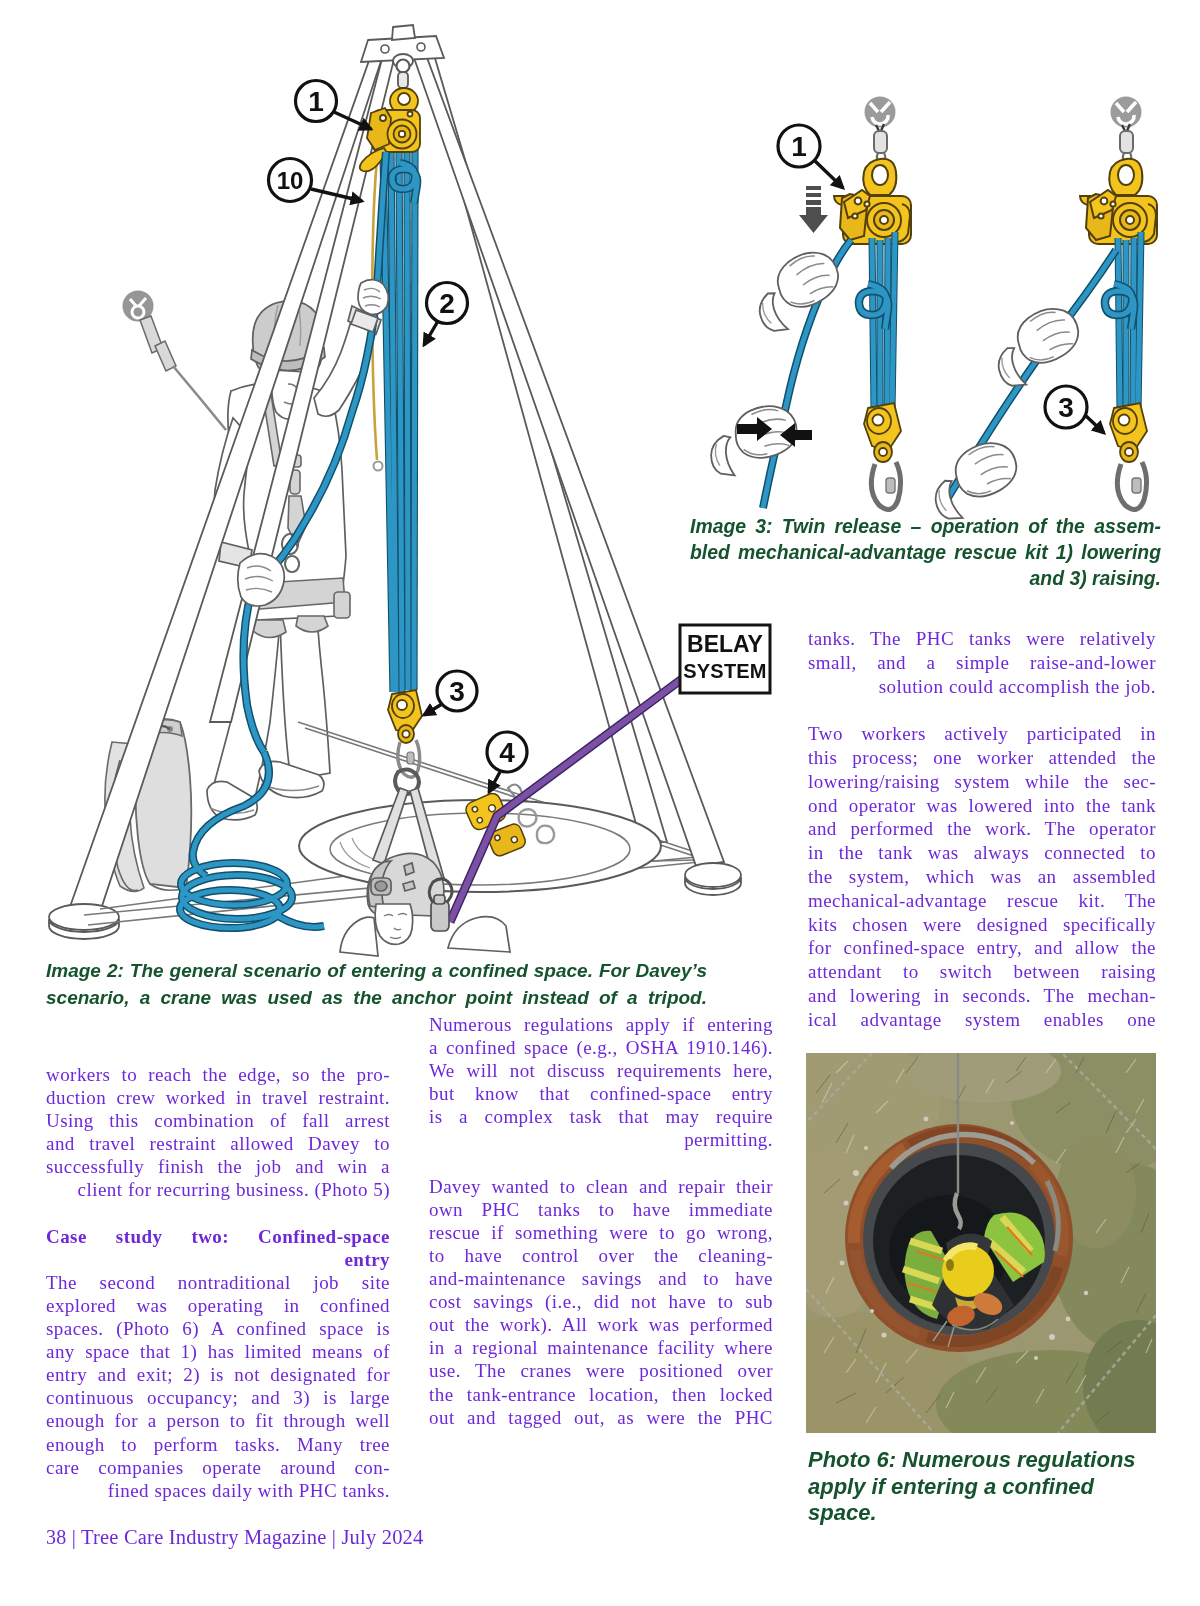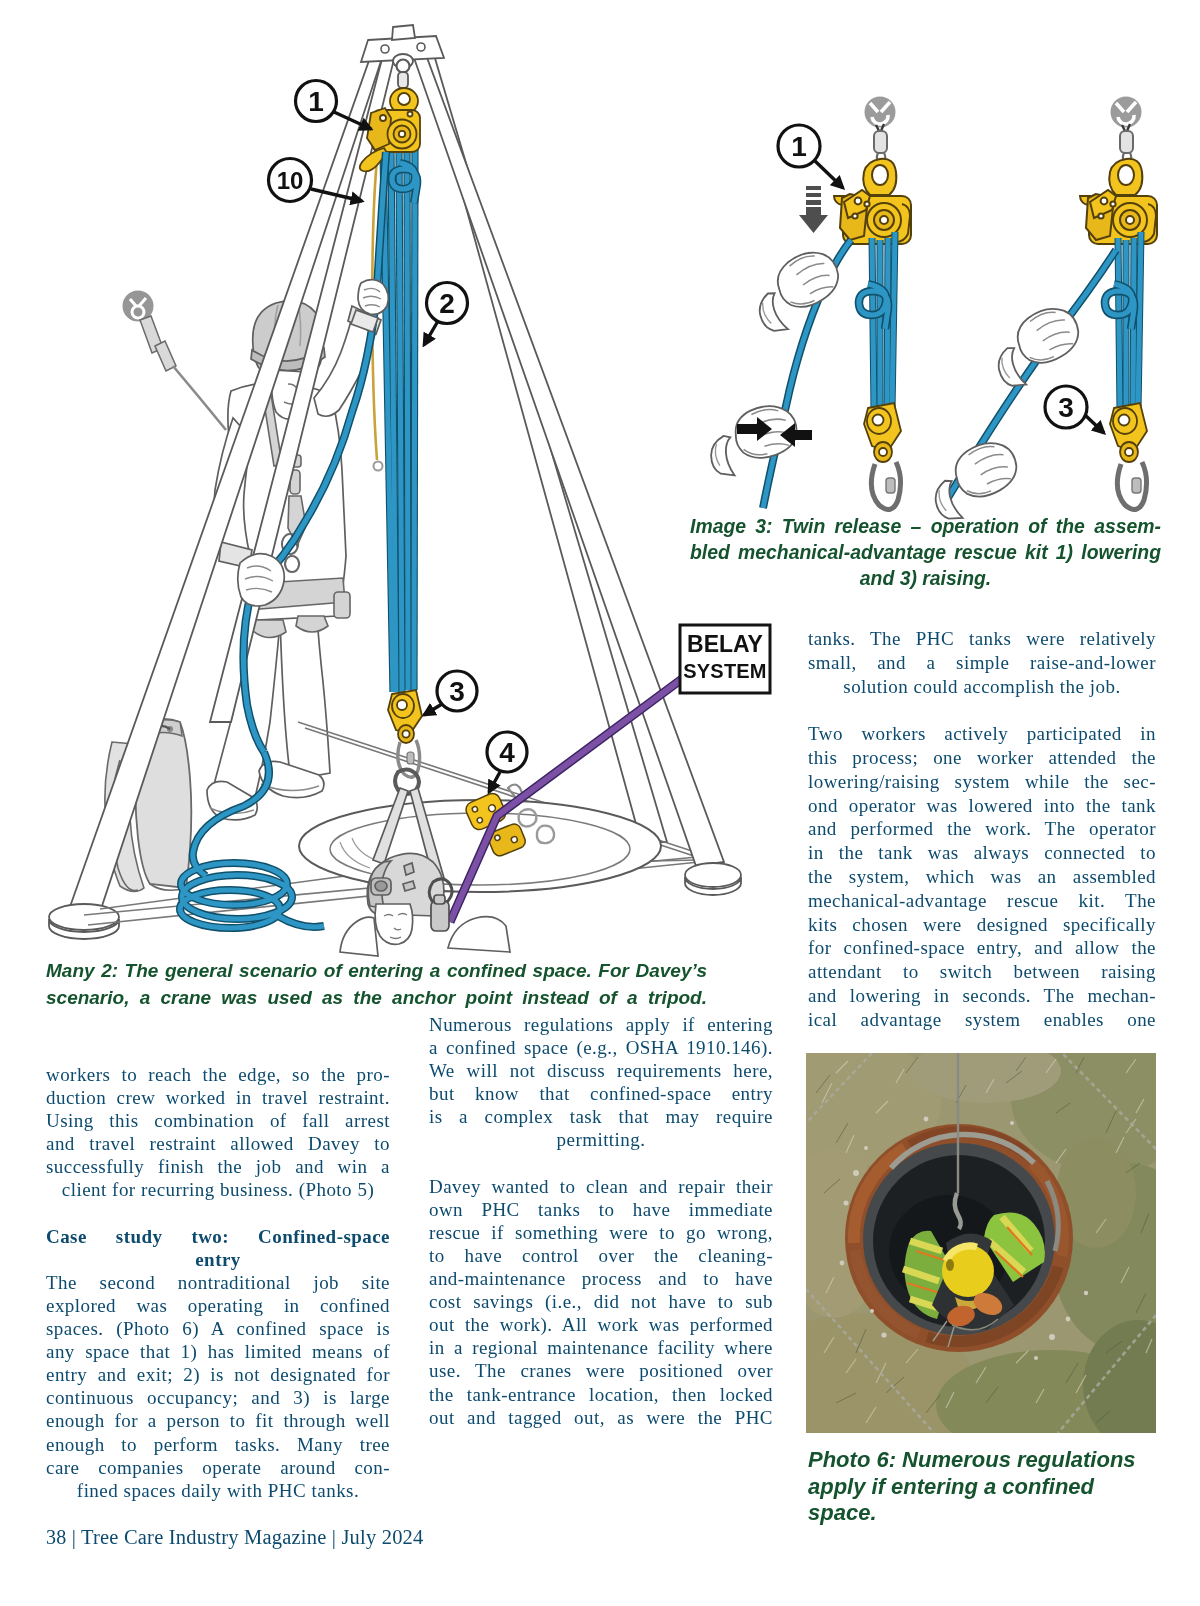--- a/index.html
+++ b/index.html
@@ -1,19 +1,19 @@
 <!DOCTYPE html>
 <html><head><meta charset="utf-8">
 <style>
 html,body{margin:0;padding:0;background:#fff}
 #page{position:relative;width:1200px;height:1606px;background:#fff;overflow:hidden}
-.ser{font-family:"Liberation Serif",serif;color:#0c4a6e}
+.ser{font-family:"Liberation Serif",serif;color:#6d28d9}
 .colblk{position:absolute;font-size:19px;line-height:23.8px;letter-spacing:0.45px;word-spacing:0.2px}
 .jl{text-align:justify;text-align-last:justify}
-.last{text-align:center}
+.last{text-align:right}
 .gap{height:23.8px}
 .hd{font-weight:bold}
 .cap{position:absolute;font-family:"Liberation Sans",sans-serif;font-weight:bold;font-style:italic;color:#14532d}
 svg{position:absolute;left:0;top:0}
 </style></head>
 <body>
 <div id="page">
 <svg width="1200" height="1040" viewBox="0 0 1200 1040">
 <defs>
 <marker id="ah" viewBox="0 0 10 10" refX="8" refY="5" markerWidth="4.2" markerHeight="4.2" orient="auto-start-reverse">
@@ -479,35 +479,35 @@
 <div class="jl">a confined space (e.g., OSHA 1910.146).</div>
 <div class="jl">We will not discuss requirements here,</div>
 <div class="jl">but know that confined-space entry</div>
 <div class="jl">is a complex task that may require</div>
 <div class="last">permitting.</div>
 <div class="gap" style="height:23.1px"></div>
 <div class="jl">Davey wanted to clean and repair their</div>
 <div class="jl">own PHC tanks to have immediate</div>
 <div class="jl">rescue if something were to go wrong,</div>
 <div class="jl">to have control over the cleaning-</div>
-<div class="jl">and-maintenance process and to have</div>
+<div class="jl">and-maintenance savings and to have</div>
 <div class="jl">cost savings (i.e., did not have to sub</div>
 <div class="jl">out the work). All work was performed</div>
 <div class="jl">in a regional maintenance facility where</div>
 <div class="jl">use. The cranes were positioned over</div>
 <div class="jl">the tank-entrance location, then locked</div>
 <div class="jl">out and tagged out, as were the PHC</div>
 </div>
 <div class="cap" style="left:690px;top:513px;width:471px;font-size:19.4px;line-height:26px">
 <div class="jl">Image 3: Twin release – operation of the assem‑</div>
 <div class="jl">bled mechanical-advantage rescue kit 1) lowering</div>
 <div class="last">and 3) raising.</div>
 </div>
 <div class="cap" style="left:46px;top:957px;width:661px;font-size:19px;line-height:27px">
-<div class="jl">Many 2: The general scenario of entering a confined space. For Davey’s</div>
+<div class="jl">Image 2: The general scenario of entering a confined space. For Davey’s</div>
 <div class="jl">scenario, a crane was used as the anchor point instead of a tripod.</div>
 </div>
 <div class="cap" style="left:808px;top:1447px;width:348px;font-size:22px;line-height:26.5px">
 <div>Photo 6: Numerous regulations</div>
 <div>apply if entering a confined space.</div>
 </div>
 <div class="ser" style="position:absolute;left:46px;top:1526px;font-size:20.5px;letter-spacing:0.2px"><span style="font-weight:normal;font-size:20px">38</span> | Tree Care Industry Magazine | July 2024</div>
 
 </div>
 

